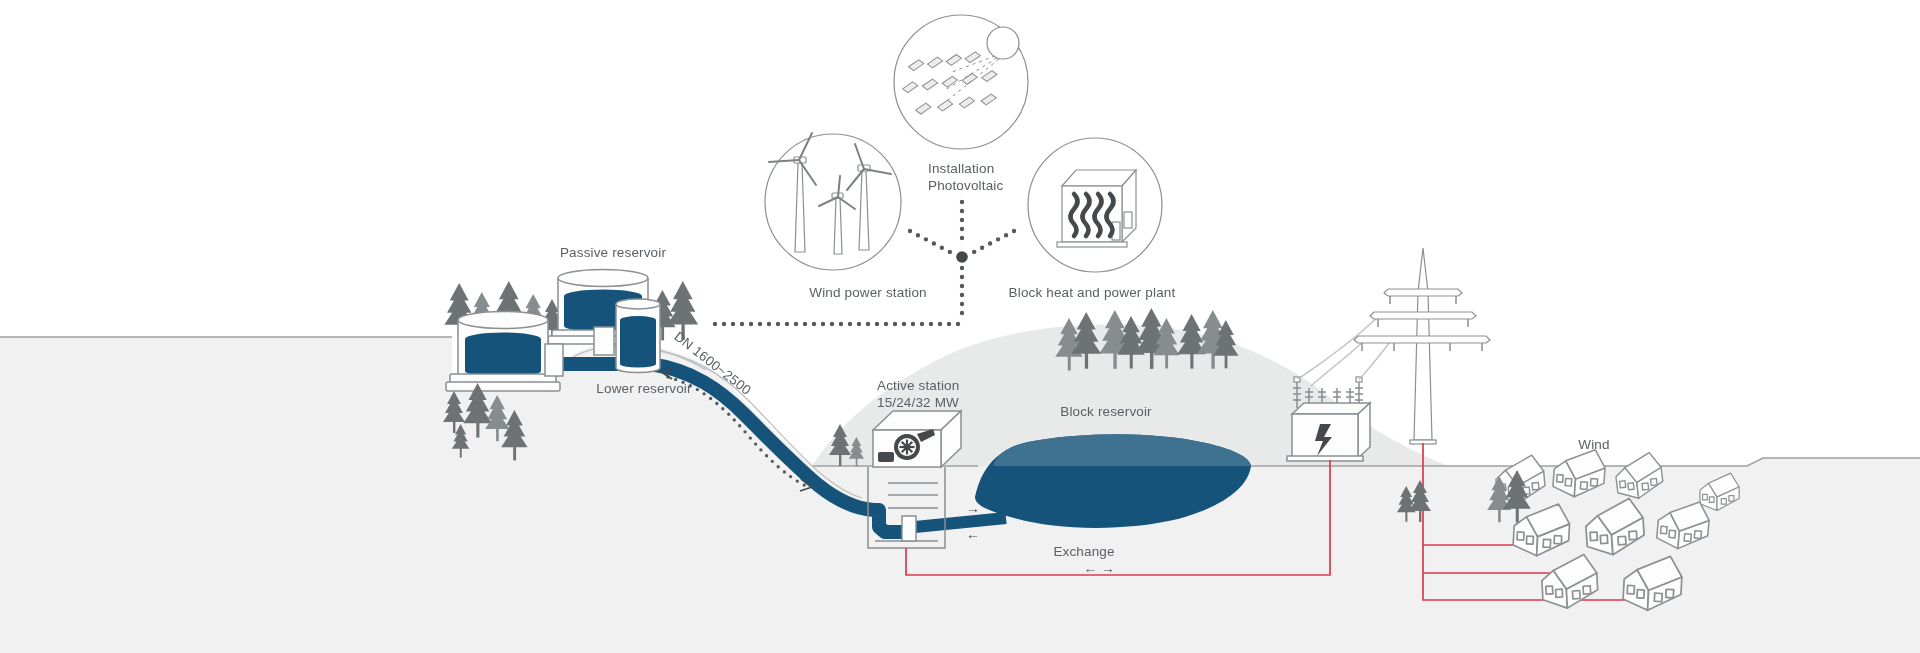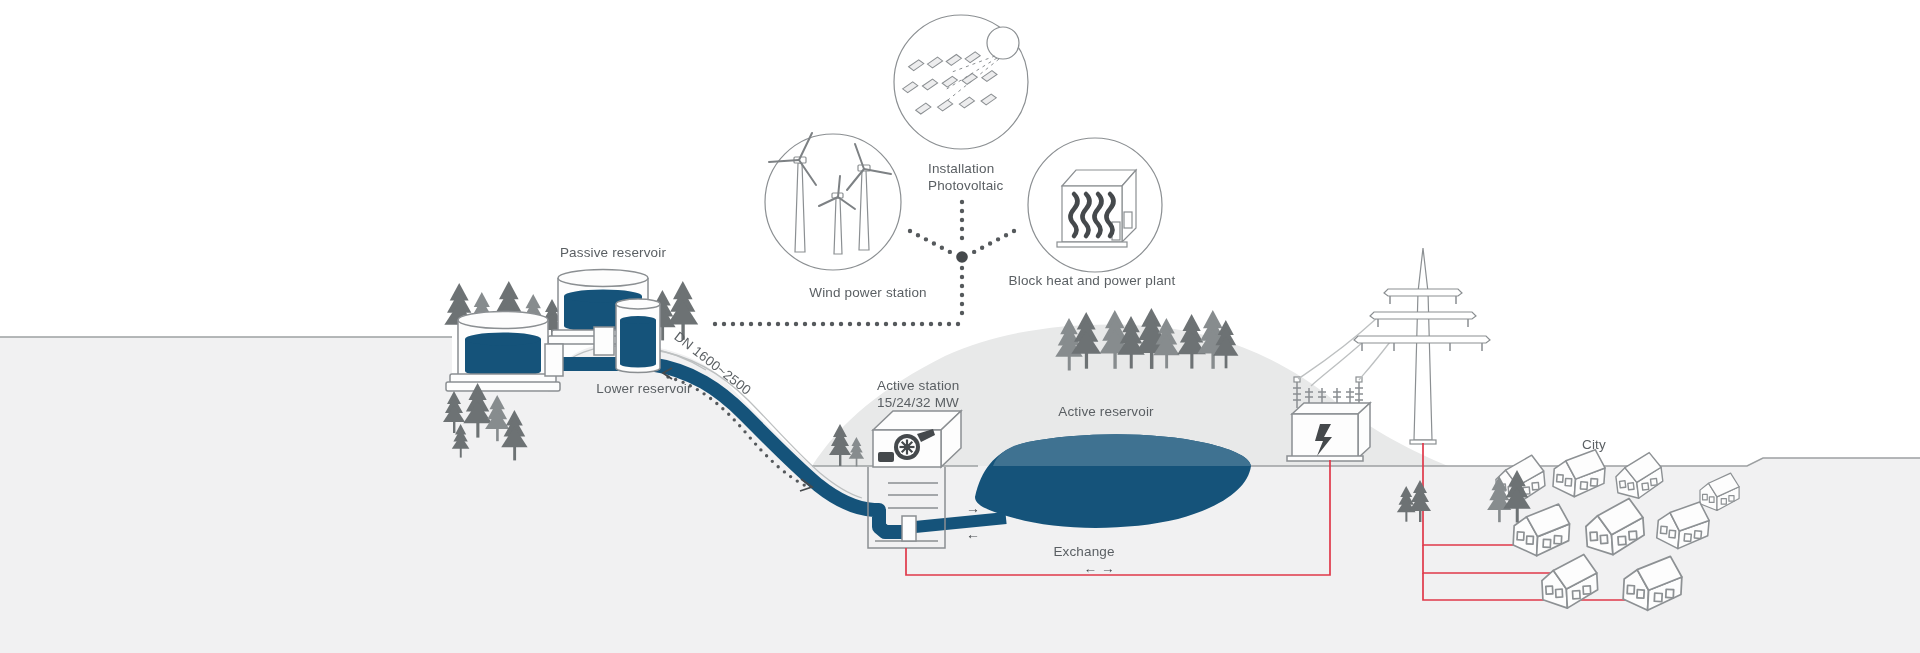--- a/index.html
+++ b/index.html
@@ -324,27 +324,27 @@
 </svg>
 
 <div class="lbl ctr" style="left:613px;top:245px">Passive reservoir</div>
 <div class="lbl ctr" style="left:644px;top:381px">Lower reservoir</div>
 <div class="lbl rot" style="left:712px;top:364px">DN 1600~2500</div>
 <div class="lbl" style="left:928px;top:161px">
   <div>Installation</div>
   <div>Photovoltaic</div>
 </div>
 <div class="lbl ctr" style="left:868px;top:285px">Wind power station</div>
-<div class="lbl ctr" style="left:1092px;top:273px">Block heat and power plant</div>
+<div class="lbl ctr" style="left:1092px;top:285px">Block heat and power plant</div>
 <div class="lbl" style="left:877px;top:378px">
   <div>Active station</div>
   <div>15/24/32 MW</div>
 </div>
-<div class="lbl ctr" style="left:1106px;top:404px">Active reservoir</div>
+<div class="lbl ctr" style="left:1106px;top:404px">Block reservoir</div>
 <div class="lbl ctr" style="left:1084px;top:544px">
   <div>Exchange</div>
   <div style="color:#45494c">← →</div>
 </div>
-<div class="lbl ctr" style="left:1594px;top:437px">City</div>
+<div class="lbl ctr" style="left:1594px;top:437px">Wind</div>
 <div class="arrowtxt" style="left:973px;top:500px">→</div>
 <div class="arrowtxt" style="left:973px;top:526px">←</div>
 
 </div>
 
 </body></html>

